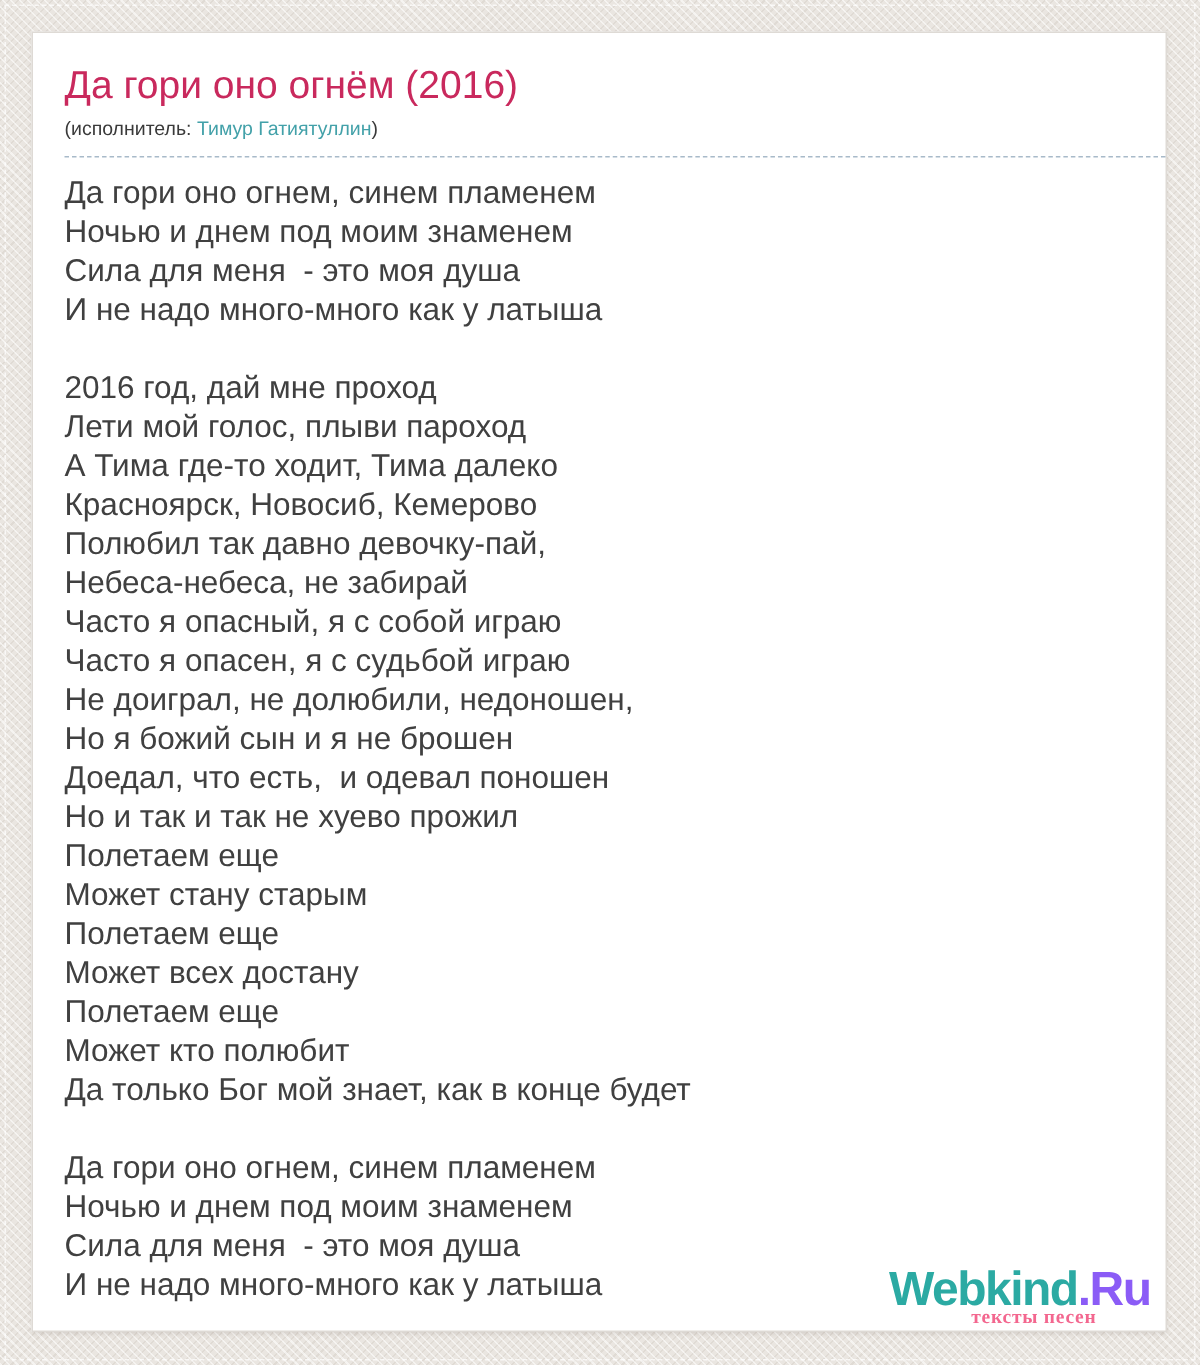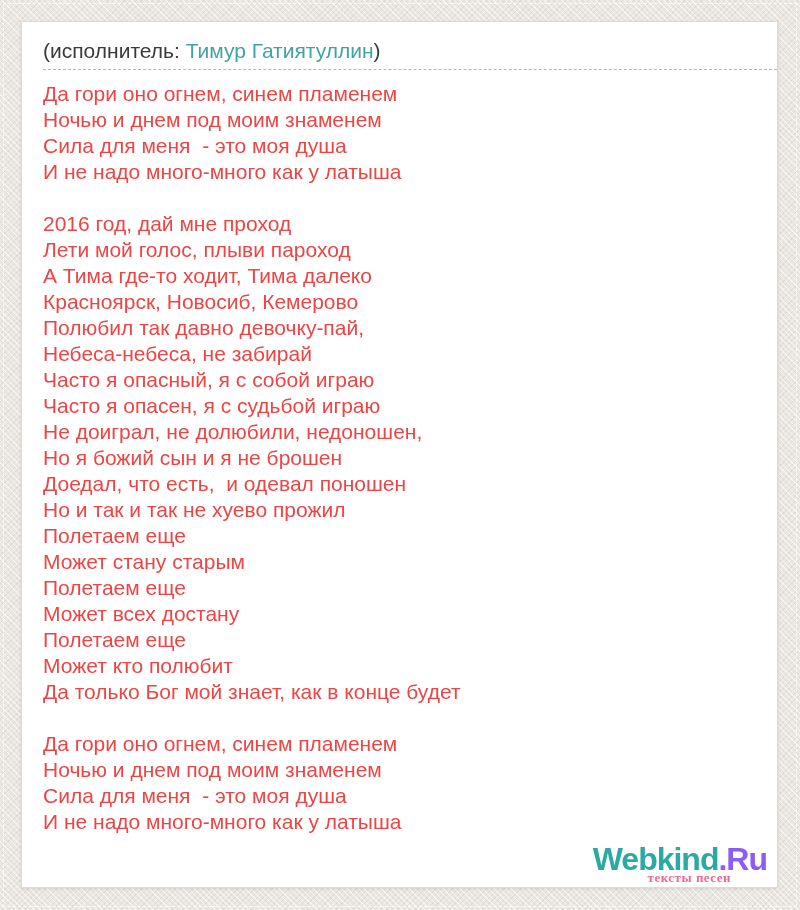--- a/index.html
+++ b/index.html
@@ -40,34 +40,34 @@
     border-bottom: 1px dashed #a8bac9;
   }
   .song-title {
     margin: 0 0 7px 0;
     font-size: 26px;
     line-height: 28px;
     font-weight: normal;
     color: #c9295d;
   }
   .artist-line {
-    font-size: 21px;
+    font-size: 13px;
     line-height: 18px;
     color: #3a3a3a;
   }
   .artist-link {
     color: #43a1a9;
     text-decoration: none;
     cursor: pointer;
   }
   .lyrics-text {
     margin: 11px 0 0 21px;
     font-size: 21px;
     line-height: 26px;
-    color: #ef4444;
+    color: #404040;
     white-space: pre-wrap;
   }
   .logo-block {
     position: absolute;
     right: 10px;
     bottom: 3px;
     text-align: right;
     line-height: 1;
     text-decoration: none;
     display: block;
@@ -92,20 +92,21 @@
   }
 </style>
 </head>
 <body>
 
 <div class="page-frame"></div>
 
 <div class="content-card">
 
   <div class="song-header">
+    <h1 class="song-title">Да гори оно огнём (2016)</h1>
     <div class="artist-line"><span>(исполнитель: </span><a class="artist-link" href="#">Тимур Гатиятуллин</a><span>)</span></div>
   </div>
 
   <div class="lyrics-text">Да гори оно огнем, синем пламенем
 Ночью и днем под моим знаменем
 Сила для меня  - это моя душа
 И не надо много-много как у латыша
 
 2016 год, дай мне проход
 Лети мой голос, плыви пароход

